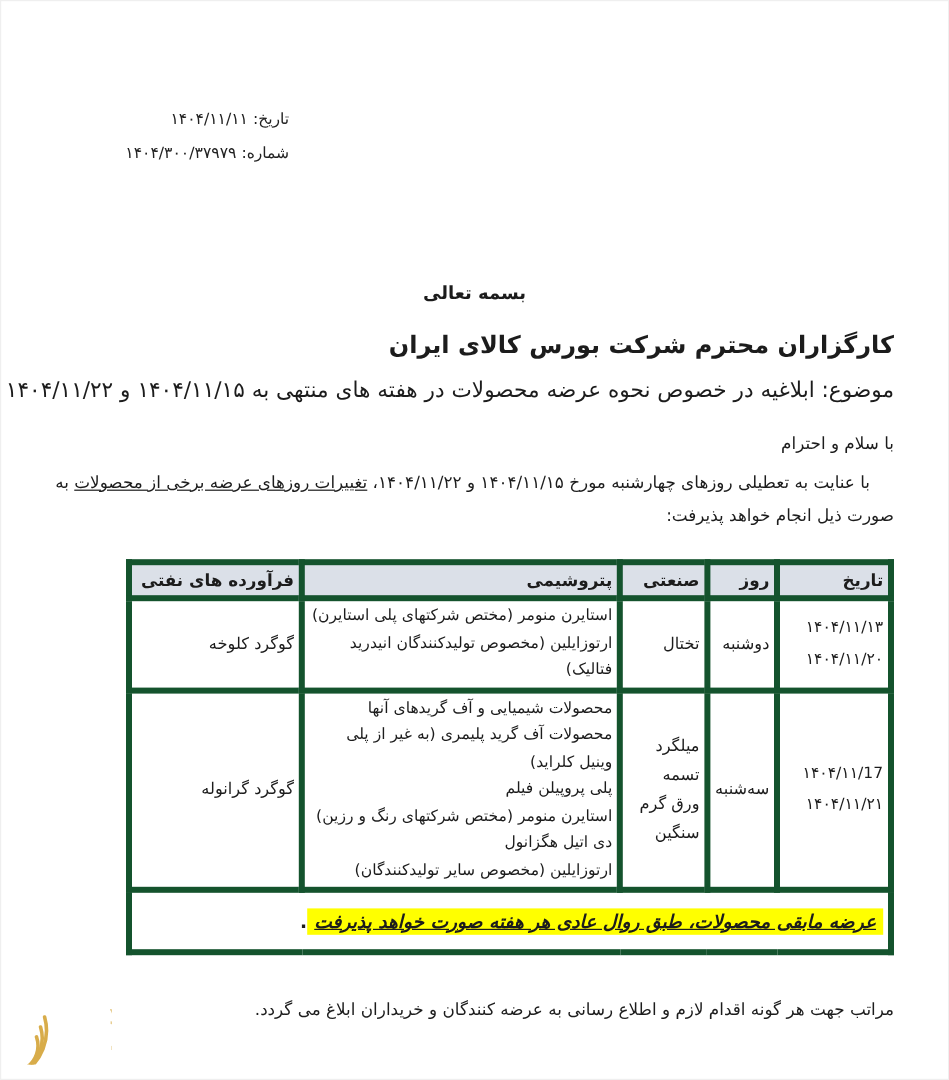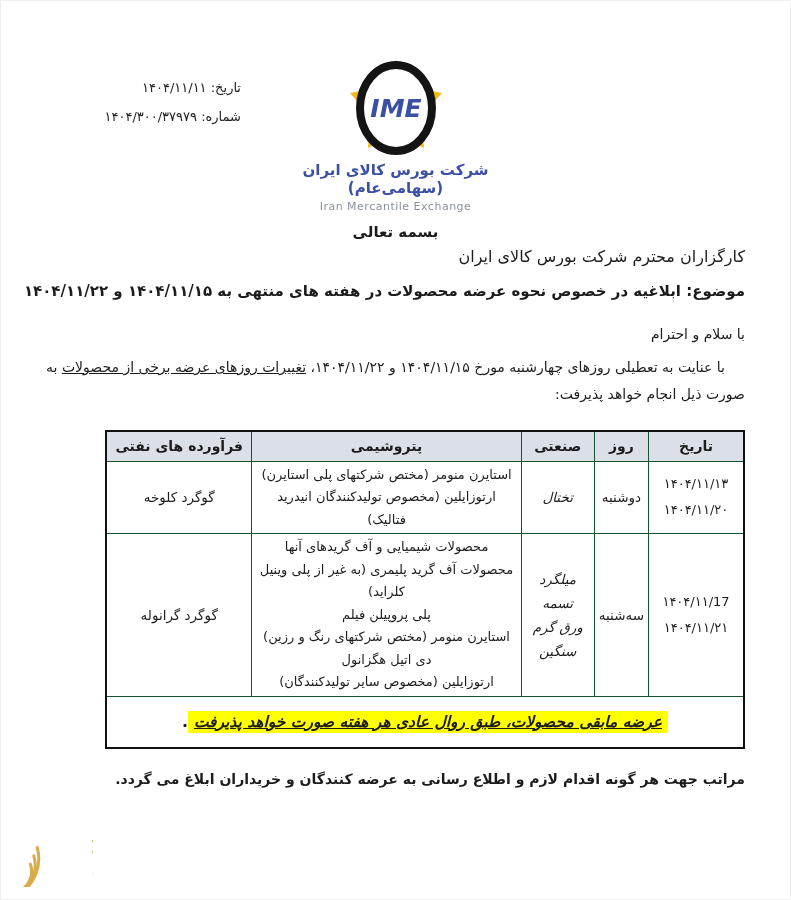--- a/index.html
+++ b/index.html
@@ -11,102 +11,93 @@
     --watermark-gold:#d4a437;
   }
   *{box-sizing:border-box;margin:0;padding:0;}
   html,body{background:#ffffff;}
   body{font-family:"DejaVu Sans",sans-serif;color:var(--ink);}
   .page{
     position:relative;
     width:791px;height:900px;
     background:#fff;
     border:1px solid #efefef;
-    padding:0 45px;
+    padding:12px 45px;
     direction:rtl;
     overflow:hidden;
   }
   
   .letterhead{position:relative;height:210px;}
   .meta{
     position:absolute;left:0;top:72px;width:195px;
     text-align:right;font-size:13px;line-height:29px;color:#222;
   }
   .logo-block{
     position:absolute;left:50%;top:58px;transform:translateX(-50%);
     text-align:center;width:260px;
   }
   .logo-block svg{display:block;margin:0 auto;}
   .company-fa{color:var(--brand-blue);font-weight:bold;font-size:15px;margin-top:2px;}
   .company-en{color:#8b919b;font-size:11px;letter-spacing:.5px;margin-top:3px;font-family:"DejaVu Sans",sans-serif;}
   
   .bismillah{text-align:center;font-weight:bold;font-size:15px;margin-top:12px;}
-  .salutation{font-weight:normal;font-size:16px;margin-top:6px;}
-  .subject{font-weight:bold;font-size:15px;margin-top:16px;white-space:nowrap;}
+  .salutation{font-weight:bold;font-size:20px;margin-top:22px;}
+  .subject{font-weight:normal;font-size:18px;margin-top:16px;white-space:nowrap;}
   .greeting{font-size:14px;margin-top:26px;}
   .paragraph{font-size:14px;line-height:27px;margin-top:12px;text-indent:20px;}
   .paragraph .underlined{text-decoration:underline;}
   
   table.schedule{
     border-collapse:collapse;
     width:640px;
     margin:22px 0 0 auto;   
     border:2px solid #111;
     font-size:13.5px;
   }
   table.schedule th,table.schedule td{
-    border:1px solid #14532d;
-    text-align:center;vertical-align:middle;
+    border:5px solid #14532d;
+    text-align:right;vertical-align:middle;
     padding:2px 4px;
   }
   table.schedule th{
     background:var(--header-bg);
     font-weight:bold;font-size:14px;height:30px;
   }
   col.c-date{width:15%;} col.c-day{width:8%;} col.c-ind{width:11.5%;}
   col.c-petro{width:42.5%;} col.c-oil{width:23%;}
   tr.r1 td{height:68px;}
   tr.r2 td{height:138px;}
   .pre{white-space:pre-line;}
   td.dates{font-size:13px;line-height:26px;}
   td.petro{line-height:22.5px;font-size:13px;}
-  td.ind{line-height:24px;font-style:italic;}
+  td.ind{line-height:24px;}
   tr.note td{height:52px;font-size:15.5px;}
   .hl{
     background:var(--highlight);
     font-weight:bold;font-style:italic;
     text-decoration:underline;
     padding:2px 6px;
   }
   .period{font-weight:bold;}
   
-  .closing{font-size:14px;margin-top:22px;font-weight:bold;}
+  .closing{font-size:14px;margin-top:38px;}
   .signature{font-size:15px;margin-top:48px;text-align:left;padding-left:380px;white-space:nowrap;}
   .watermark{position:absolute;left:6px;bottom:8px;opacity:.9;}
 </style>
 </head>
 <body>
 
 <div class="page">
 
   <div class="letterhead">
     <div class="meta">
       <div>تاریخ: ۱۴۰۴/۱۱/۱۱</div>
       <div>شماره: ۱۴۰۴/۳۰۰/۳۷۹۷۹</div>
     </div>
 
-    <div class="logo-block">
-      <svg width="92" height="100" viewBox="0 0 92 100">
-        <path d="M46,1 L61,28 L92,34 L71,57 L74,89 L46,76 L18,89 L21,57 L0,34 L31,28 Z" fill="#f5b915"></path>
-        <ellipse cx="46" cy="49" rx="36" ry="43" fill="#ffffff" stroke="#141414" stroke-width="8"></ellipse>
-        <text x="46" y="58" text-anchor="middle" font-family="DejaVu Sans, sans-serif" font-size="25" font-weight="bold" font-style="italic" fill="#3b4fa5">IME</text>
-      </svg>
-      <div class="company-fa">شرکت بورس کالای ایران (سهامی‌عام)</div>
-      <div class="company-en">Iran Mercantile Exchange</div>
-    </div>
   </div>
 
   <div class="bismillah">بسمه تعالی</div>
   <div class="salutation">کارگزاران محترم شرکت بورس کالای ایران</div>
   <div class="subject">موضوع: ابلاغیه در خصوص نحوه عرضه محصولات در هفته های منتهی به ۱۴۰۴/۱۱/۱۵ و ۱۴۰۴/۱۱/۲۲</div>
   <div class="greeting">با سلام و احترام</div>
 
   <div class="paragraph"><span>با عنایت به تعطیلی روزهای چهارشنبه مورخ ۱۴۰۴/۱۱/۱۵ و ۱۴۰۴/۱۱/۲۲، </span><span class="underlined">تغییرات روزهای عرضه برخی از محصولات</span><span> به صورت ذیل انجام خواهد پذیرفت:</span></div>
 
   <table class="schedule">

